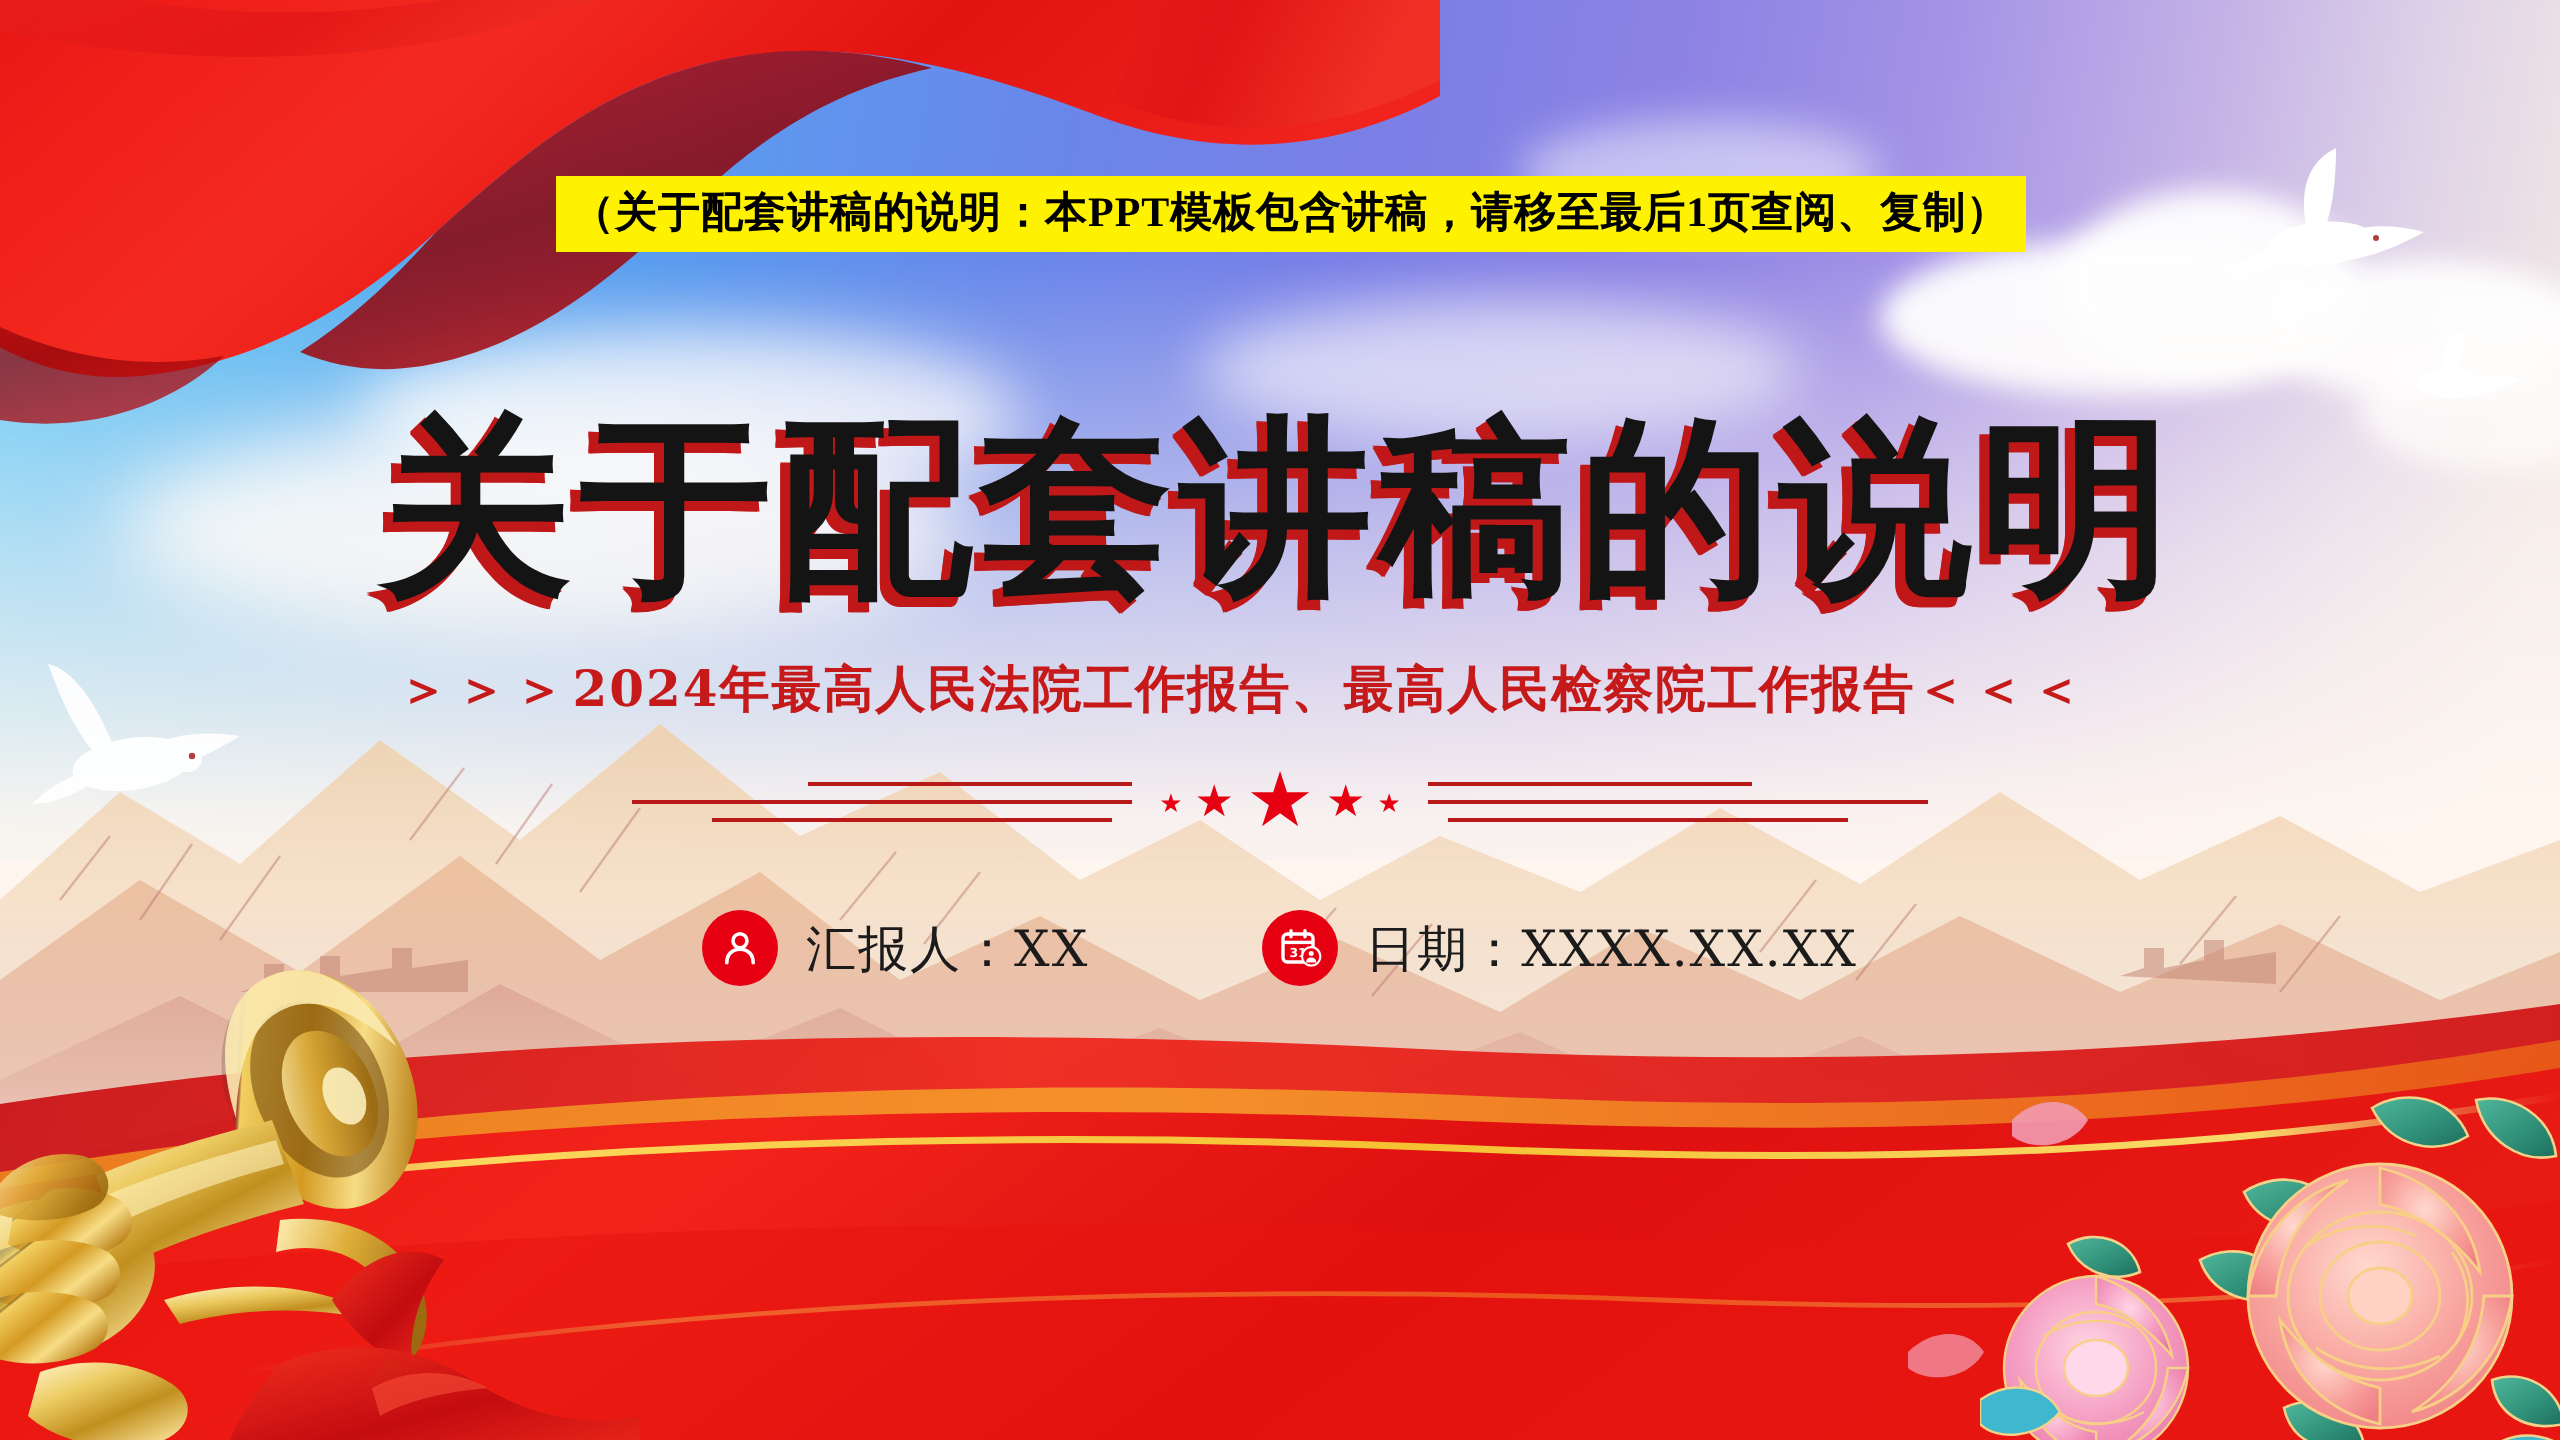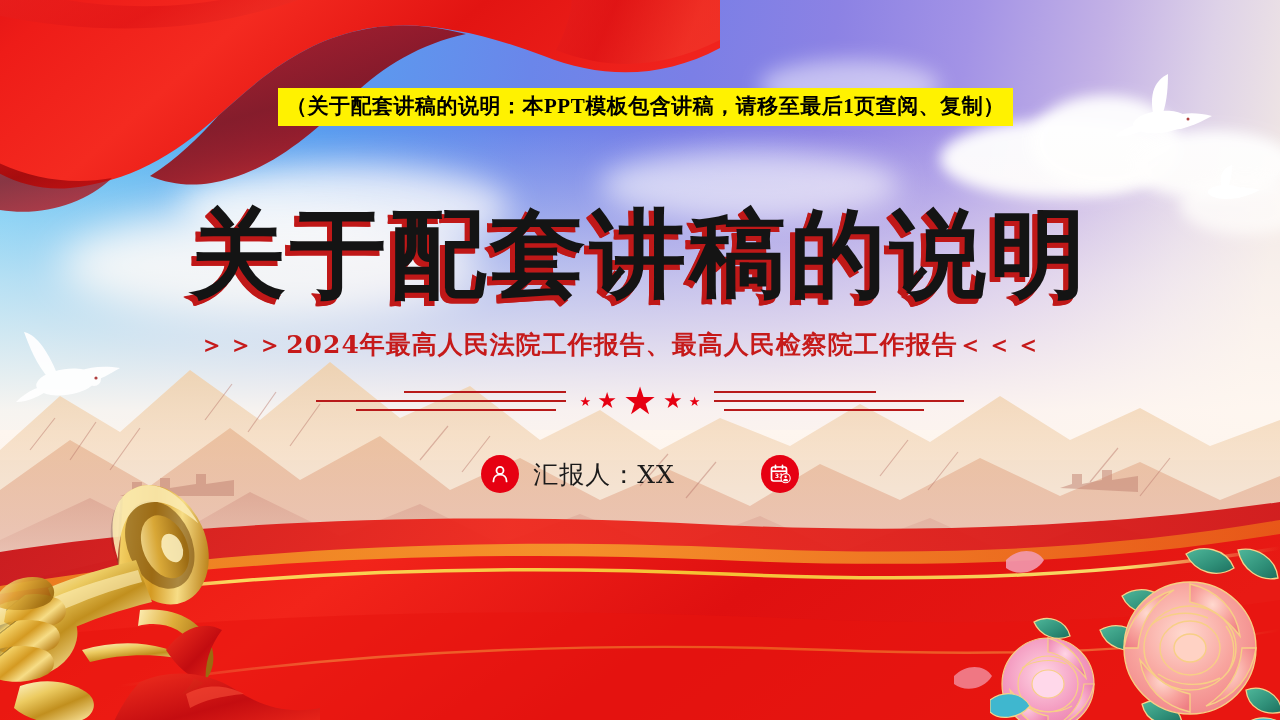--- a/index.html
+++ b/index.html
@@ -455,17 +455,18 @@
         <svg width="24" height="24" viewBox="0 0 24 24">
           <rect x="3.5" y="5" width="15" height="14" rx="2.2" fill="none" stroke="#fff" stroke-width="1.7"></rect>
           <path d="M3.5,9.2 L18.5,9.2" stroke="#fff" stroke-width="1.7"></path>
           <path d="M7.5,3.4 L7.5,6.4 M14.5,3.4 L14.5,6.4" stroke="#fff" stroke-width="1.7" stroke-linecap="round"></path>
           <text x="11" y="16.4" font-family="DejaVu Sans, sans-serif" font-size="6.2" font-weight="bold" fill="#fff" text-anchor="middle">31</text>
           <circle cx="17.6" cy="16.2" r="4.6" fill="#E60012" stroke="#fff" stroke-width="1.1"></circle>
           <circle cx="17.6" cy="14.7" r="1.25" fill="#fff"></circle>
           <path d="M15.1,19.2 C15.1,17.5 16.2,16.8 17.6,16.8 C19,16.8 20.1,17.5 20.1,19.2 Z" fill="#fff"></path>
         </svg>
       </span>
+      <span class="meta-text">日期：XXXX.XX.XX</span>
     </div>
 
   </div>
 
 </div>
 
 </body></html>

